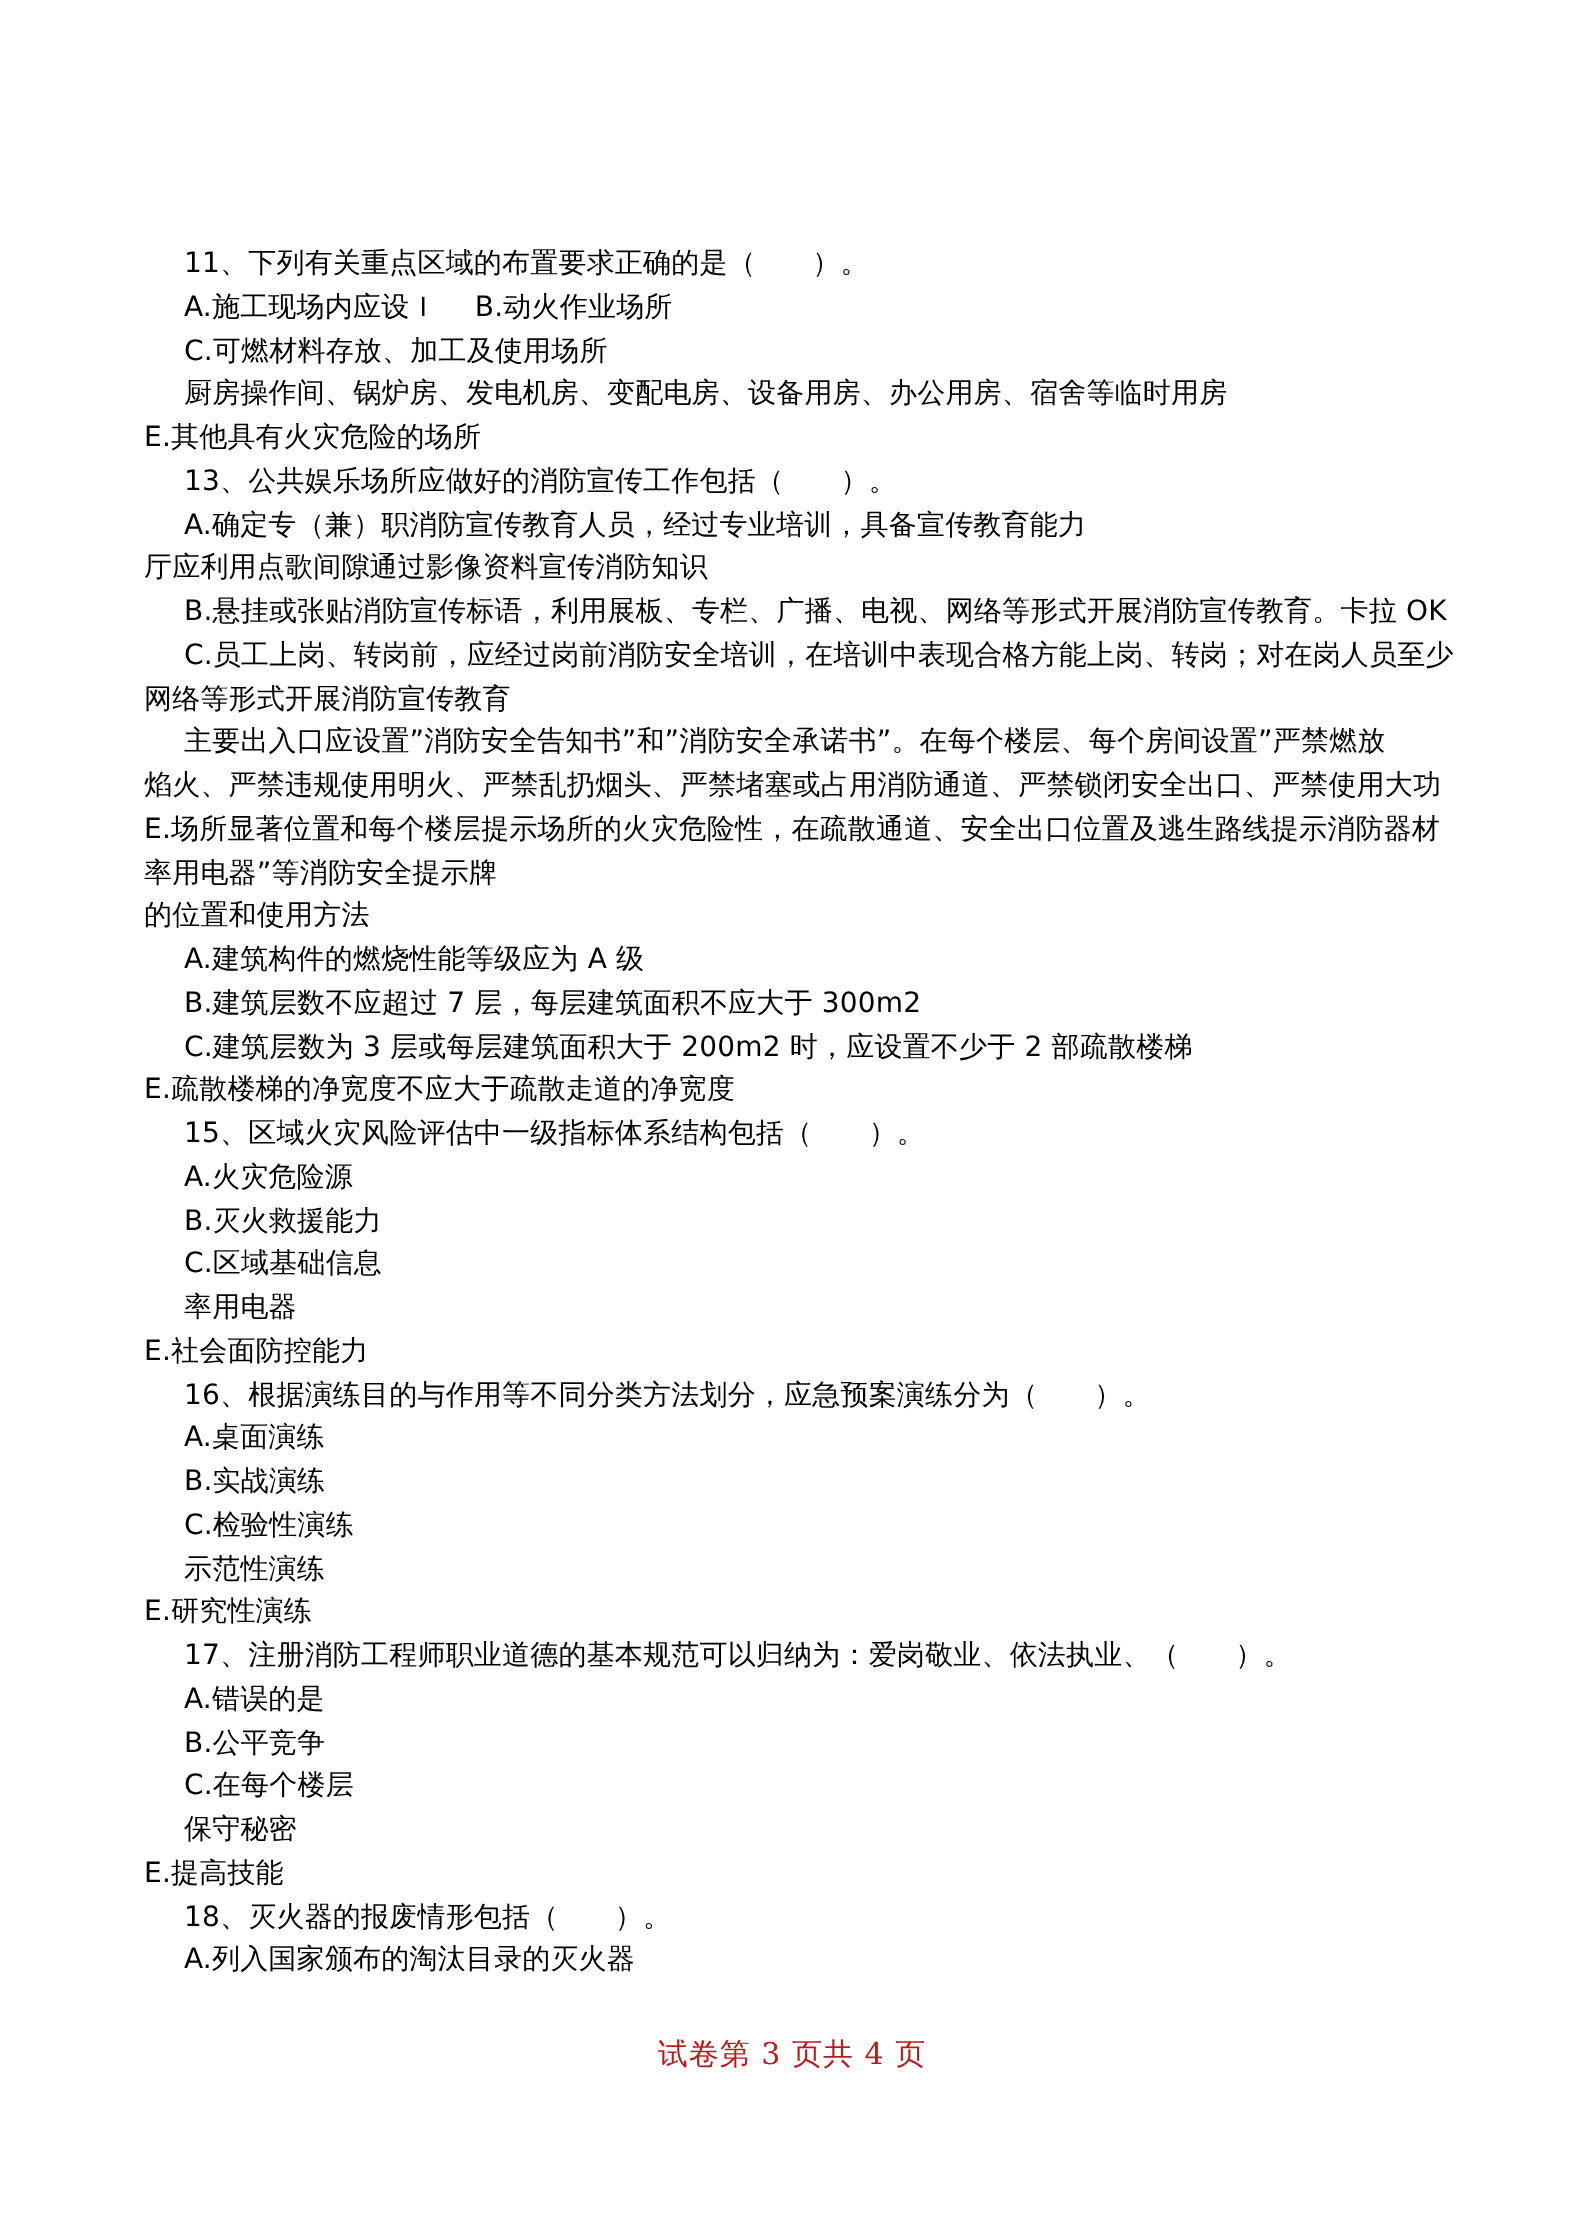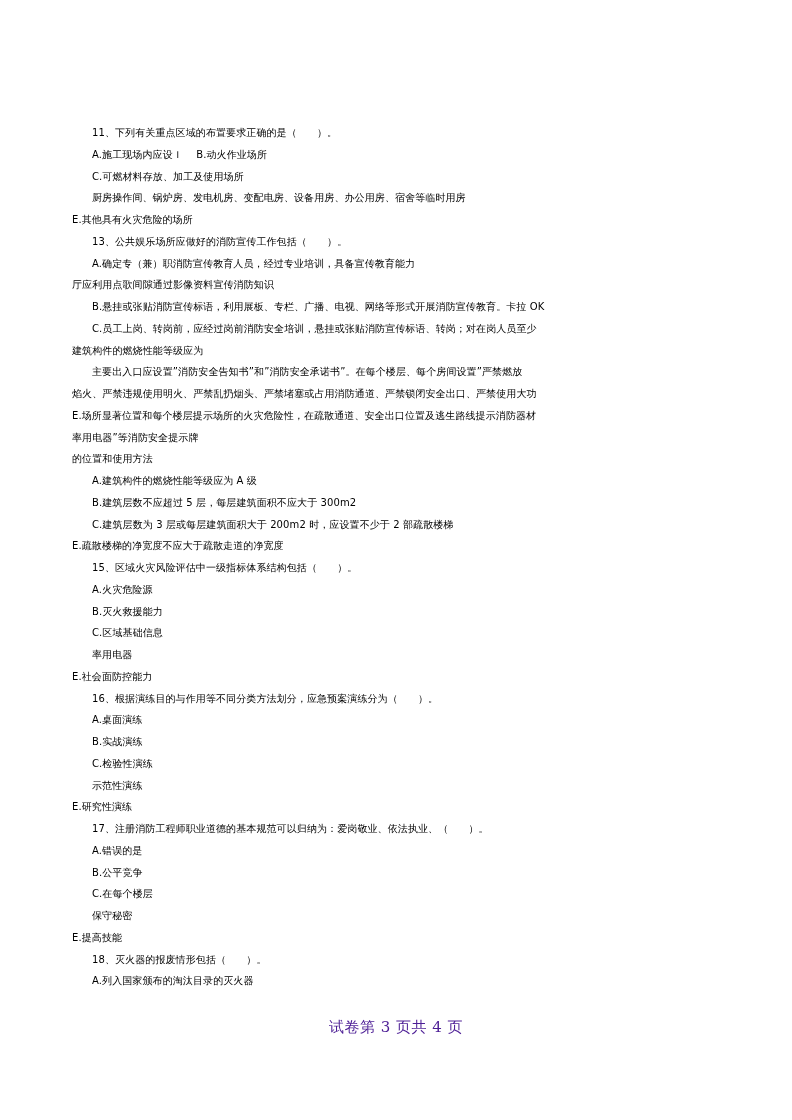--- a/index.html
+++ b/index.html
@@ -15,65 +15,65 @@
       font-family: "DejaVu Sans", sans-serif;
       color: #000000;
     }
     .page {
       position: absolute;
       left: 72px;
       top: 122px;
       width: 654px;
     }
     .line {
-      font-size: 10px;
+      font-size: 14px;
       line-height: 21.75px;
       height: 21.75px;
       white-space: nowrap;
       letter-spacing: 0.1px;
     }
     .indent {
       padding-left: 20px;
     }
     .footer {
       position: absolute;
       left: 0;
       width: 792px;
       top: 1018px;
       text-align: center;
       font-family: "DejaVu Serif", serif;
       font-size: 15px;
-      color: #4c1d95;
+      color: #b91c1c;
       letter-spacing: 0.5px;
     }
   </style>
 </head>
 <body>
 
 <div class="page">
   <div class="line indent">11、下列有关重点区域的布置要求正确的是（　　）。</div>
   <div class="line indent">A.施工现场内应设Ｉ　 B.动火作业场所</div>
   <div class="line indent">C.可燃材料存放、加工及使用场所</div>
   <div class="line indent">厨房操作间、锅炉房、发电机房、变配电房、设备用房、办公用房、宿舍等临时用房</div>
   <div class="line">E.其他具有火灾危险的场所</div>
 
   <div class="line indent">13、公共娱乐场所应做好的消防宣传工作包括（　　）。</div>
   <div class="line indent">A.确定专（兼）职消防宣传教育人员，经过专业培训，具备宣传教育能力</div>
   <div class="line">厅应利用点歌间隙通过影像资料宣传消防知识</div>
   <div class="line indent">B.悬挂或张贴消防宣传标语，利用展板、专栏、广播、电视、网络等形式开展消防宣传教育。卡拉 OK</div>
-  <div class="line indent">C.员工上岗、转岗前，应经过岗前消防安全培训，悬挂或张贴消防宣传标语、转岗；对在岗人员至少</div>
-  <div class="line">建筑构件的燃烧性能等级应为</div>
+  <div class="line indent">C.员工上岗、转岗前，应经过岗前消防安全培训，在培训中表现合格方能上岗、转岗；对在岗人员至少</div>
+  <div class="line">网络等形式开展消防宣传教育</div>
   <div class="line indent">主要出入口应设置”消防安全告知书”和”消防安全承诺书”。在每个楼层、每个房间设置”严禁燃放</div>
   <div class="line">焰火、严禁违规使用明火、严禁乱扔烟头、严禁堵塞或占用消防通道、严禁锁闭安全出口、严禁使用大功</div>
   <div class="line">E.场所显著位置和每个楼层提示场所的火灾危险性，在疏散通道、安全出口位置及逃生路线提示消防器材</div>
   <div class="line">率用电器”等消防安全提示牌</div>
   <div class="line">的位置和使用方法</div>
 
   <div class="line indent">A.建筑构件的燃烧性能等级应为 A 级</div>
-  <div class="line indent">B.建筑层数不应超过 5 层，每层建筑面积不应大于 300m2</div>
+  <div class="line indent">B.建筑层数不应超过 7 层，每层建筑面积不应大于 300m2</div>
   <div class="line indent">C.建筑层数为 3 层或每层建筑面积大于 200m2 时，应设置不少于 2 部疏散楼梯</div>
   <div class="line">E.疏散楼梯的净宽度不应大于疏散走道的净宽度</div>
 
   <div class="line indent">15、区域火灾风险评估中一级指标体系结构包括（　　）。</div>
   <div class="line indent">A.火灾危险源</div>
   <div class="line indent">B.灭火救援能力</div>
   <div class="line indent">C.区域基础信息</div>
   <div class="line indent">率用电器</div>
   <div class="line">E.社会面防控能力</div>
 

